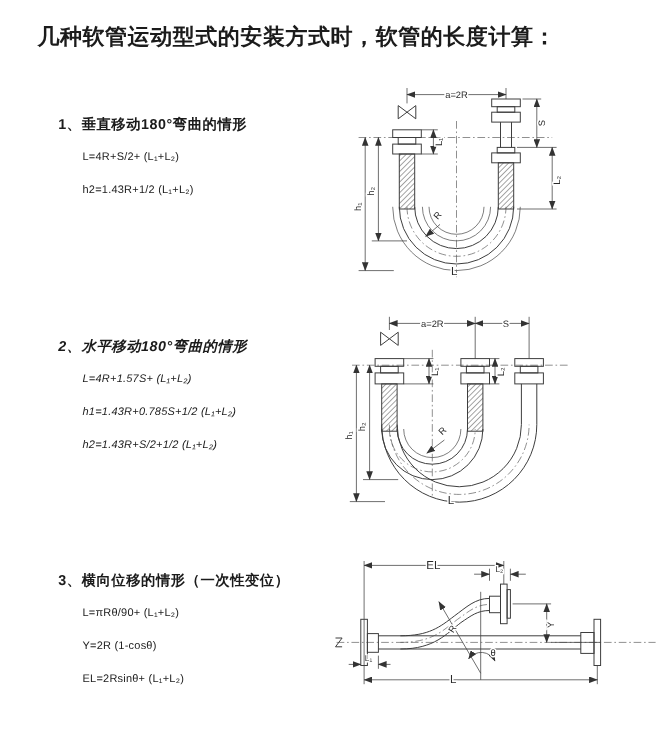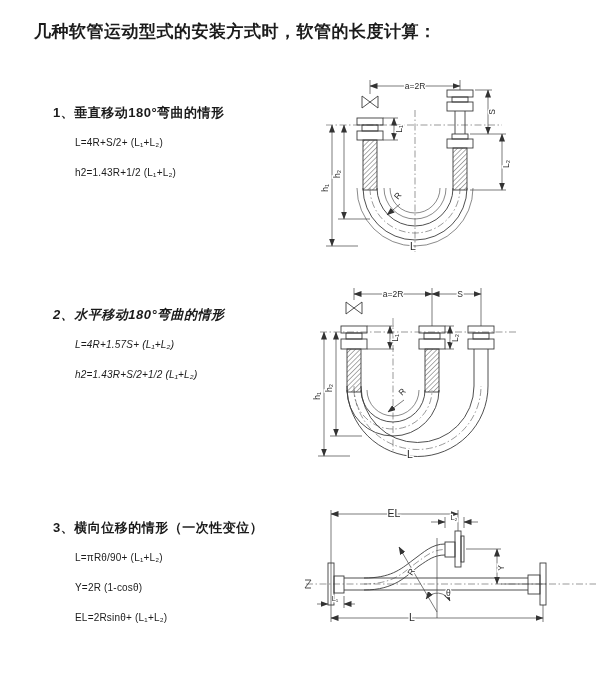--- a/index.html
+++ b/index.html
@@ -1,21 +1,21 @@
 <!DOCTYPE html>
 <html><head>
 <meta charset="utf-8">
 <style>
   html,body{margin:0;padding:0;}
   body{
     width:600px;height:675px;position:relative;background:#fff;overflow:hidden;
     font-family:"Liberation Sans","DejaVu Sans",sans-serif;color:#1b1b1b;
   }
   .abs{position:absolute;}
-  .doc-title{left:34px;top:20px;font-size:17px;font-weight:bold;letter-spacing:.5px;}
+  .doc-title{left:34px;top:20px;font-size:20px;font-weight:bold;letter-spacing:.5px;}
   .section{left:53px;}
   .sec-heading{font-size:13px;font-weight:bold;letter-spacing:.5px;margin:0 0 11px 0;}
   .formula{font-size:10px;line-height:19px;margin:0 0 11px 22px;letter-spacing:.2px;}
   #sec1{top:104px;} #sec2{top:306px;font-style:italic;} #sec3{top:519px;}
   svg{position:absolute;overflow:visible;}
   #svg1{left:312px;top:72px;} #svg2{left:308px;top:276px;} #svg3{left:300px;top:500px;}
   .ol{stroke:#3c3c3c;stroke-width:.9;fill:none;}        
   .thin{stroke:#4a4a4a;stroke-width:.65;fill:none;}     
   .dimln{stroke:#444;stroke-width:.7;fill:none;}        
   .cl{stroke:#555;stroke-width:.6;fill:none;stroke-dasharray:7 2.5 1.5 2.5;} 
@@ -43,20 +43,21 @@
 
 <div class="abs section" id="sec1">
   <div class="sec-heading">1、垂直移动180°弯曲的情形</div>
   <div class="formula">L=4R+S/2+ (L₁+L₂)</div>
   <div class="formula">h2=1.43R+1/2 (L₁+L₂)</div>
 </div>
 
 <div class="abs section" id="sec2">
   <div class="sec-heading">2、水平移动180°弯曲的情形</div>
   <div class="formula">L=4R+1.57S+ (L₁+L₂)</div>
+  <div class="formula">h1=1.43R+0.785S+1/2 (L₁+L₂)</div>
   <div class="formula">h2=1.43R+S/2+1/2 (L₁+L₂)</div>
 </div>
 
 <div class="abs section" id="sec3">
   <div class="sec-heading">3、横向位移的情形（一次性变位）</div>
   <div class="formula">L=πRθ/90+ (L₁+L₂)</div>
   <div class="formula">Y=2R (1-cosθ)</div>
   <div class="formula">EL=2Rsinθ+ (L₁+L₂)</div>
 </div>
 

